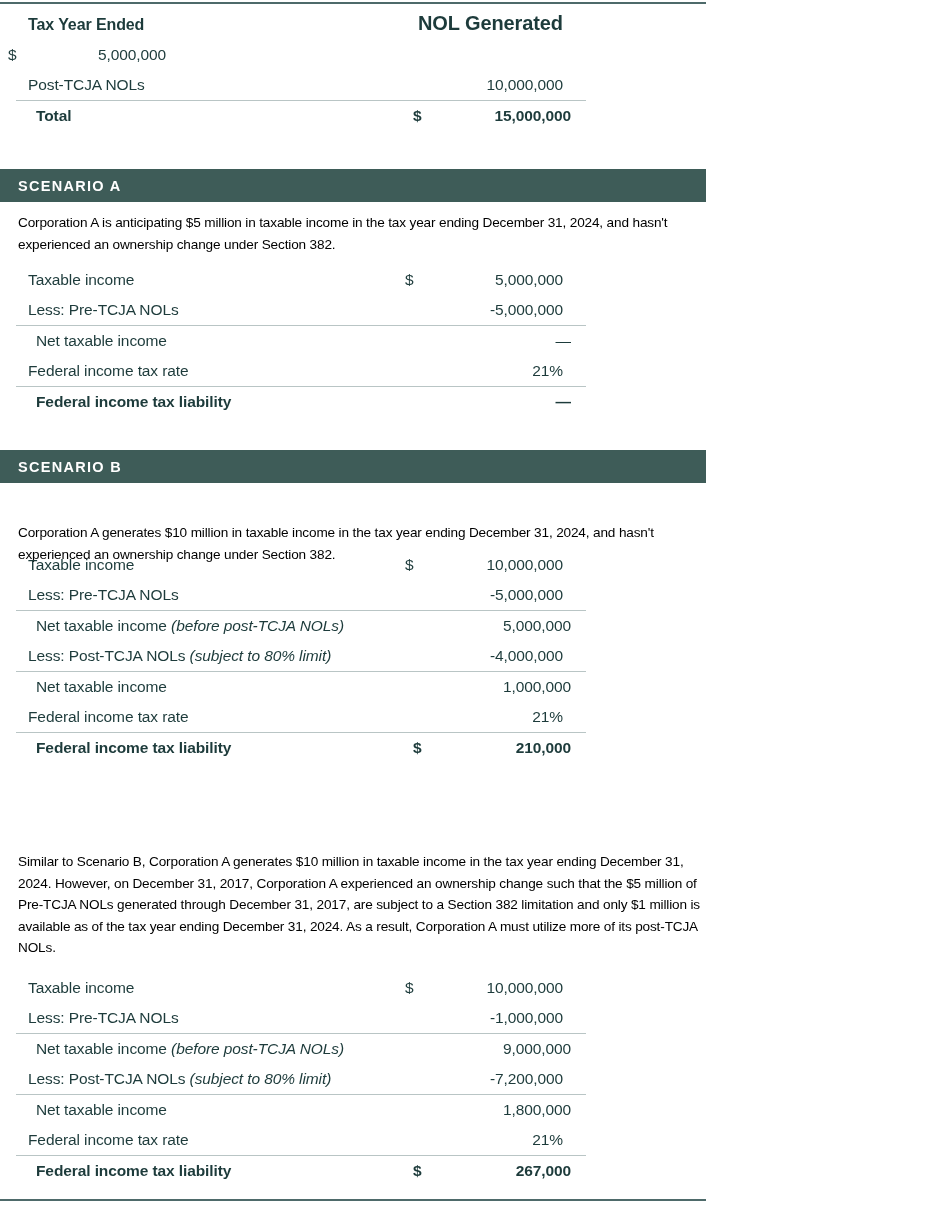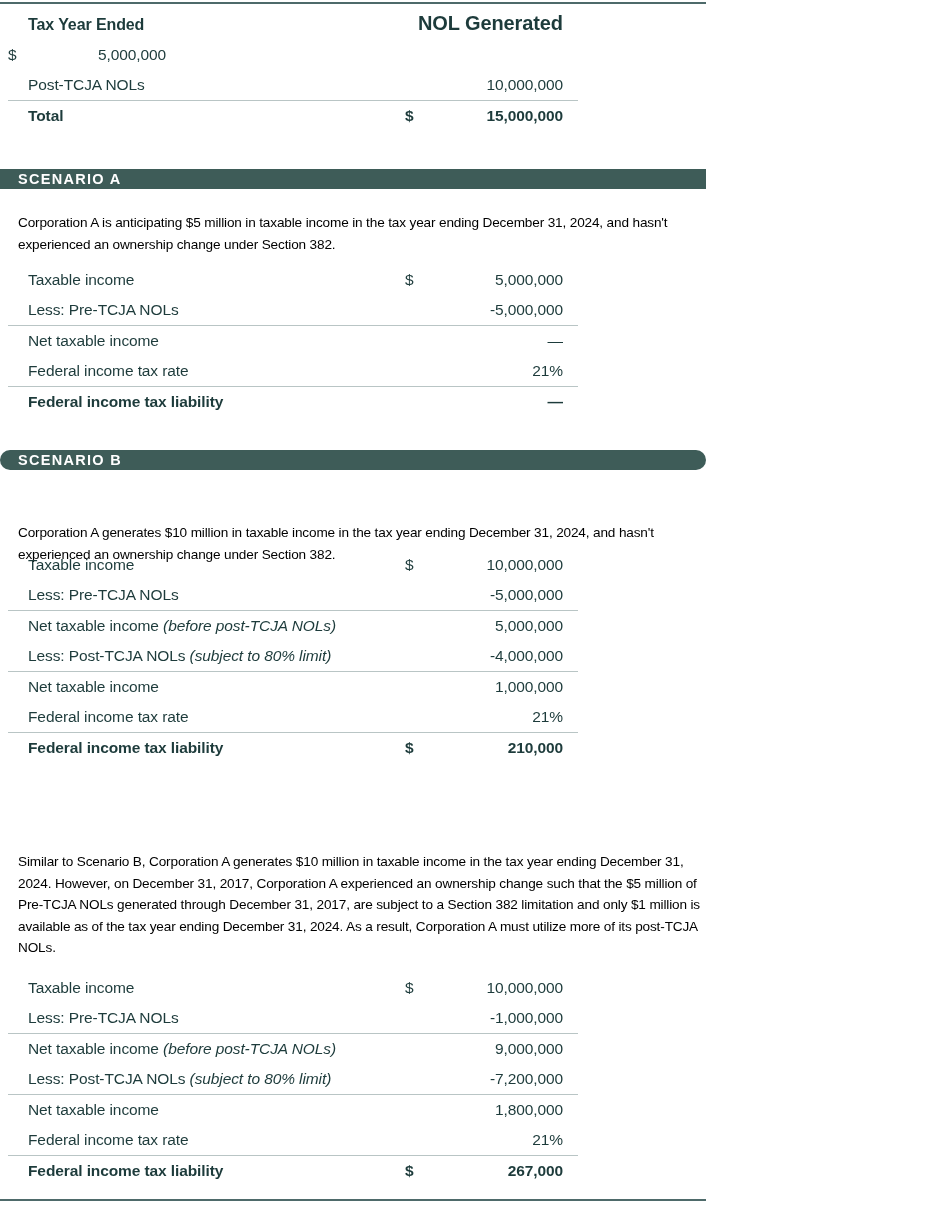--- a/index.html
+++ b/index.html
@@ -74,34 +74,34 @@
     font-size: 15.5px;
     line-height: 30px;
     padding-right: 15px;
     white-space: nowrap;
     letter-spacing: -0.1px;
   }
   .row.bold .lbl,
   .row.bold .cur,
   .row.bold .val { font-weight: bold; }
 
-  .row.line-above { border-top: 1.5px solid #b9c5c5; }
+  .row.line-above { border-top: 1.5px solid #b9c5c5; margin-left: 8px; }
   .row.head .lbl,
   .row.head .val { font-weight: bold; }
 
   
   .row.head .lbl { font-size: 16px; }
   .row.head .val { font-size: 20px; }
 
   
   .banner {
     position: absolute;
     left: 0;
     width: 706px;
-    height: 20px;
+    height: 33px;
     background: #3e5c58;
     display: flex;
     align-items: center;
   }
   .banner .banner-label {
     color: #ffffff;
     font-size: 14.5px;
     font-weight: bold;
     letter-spacing: 1.3px;
     padding-left: 18px;
@@ -173,21 +173,21 @@
       <div class="cur"></div>
       <div class="val">21%</div>
     </div>
     <div class="row bold line-above">
       <div class="lbl"><span>Federal income tax liability</span></div>
       <div class="cur"></div>
       <div class="val">—</div>
     </div>
   </div>
 
-  <div class="banner" style="top:450px;border-radius:12px;">
+  <div class="banner" style="top:450px;">
     <span class="banner-label">SCENARIO B</span>
   </div>
   <div class="desc" style="top:494px;margin-top:28px;">Corporation A generates $10 million in taxable income in the tax year ending December 31, 2024, and hasn't experienced an ownership change under Section 382.</div>
 
   <div class="tbl" style="top:550px;">
     <div class="row">
       <div class="lbl"><span>Taxable income</span></div>
       <div class="cur">$</div>
       <div class="val">10,000,000</div>
     </div>

